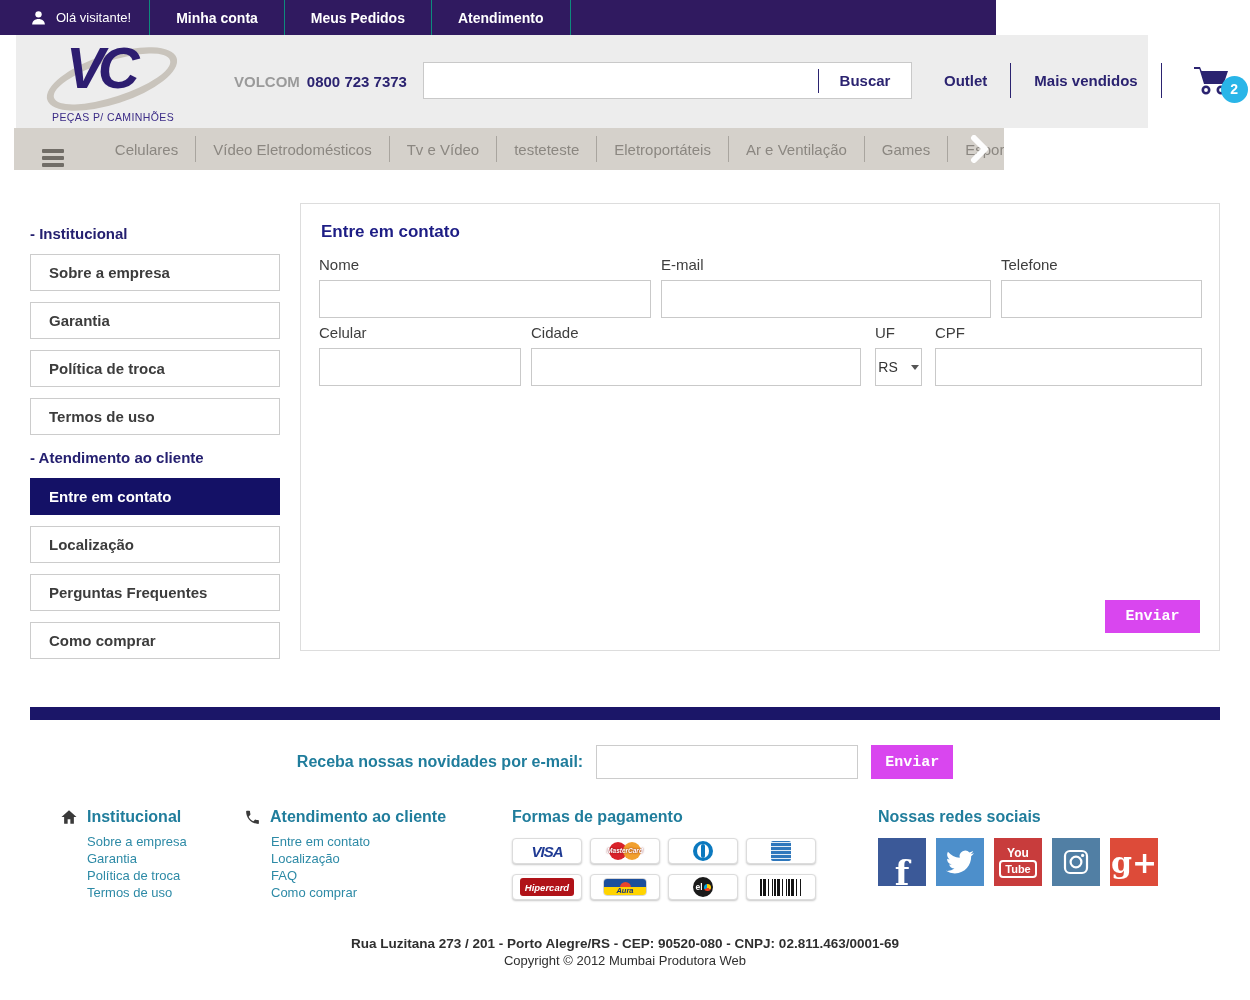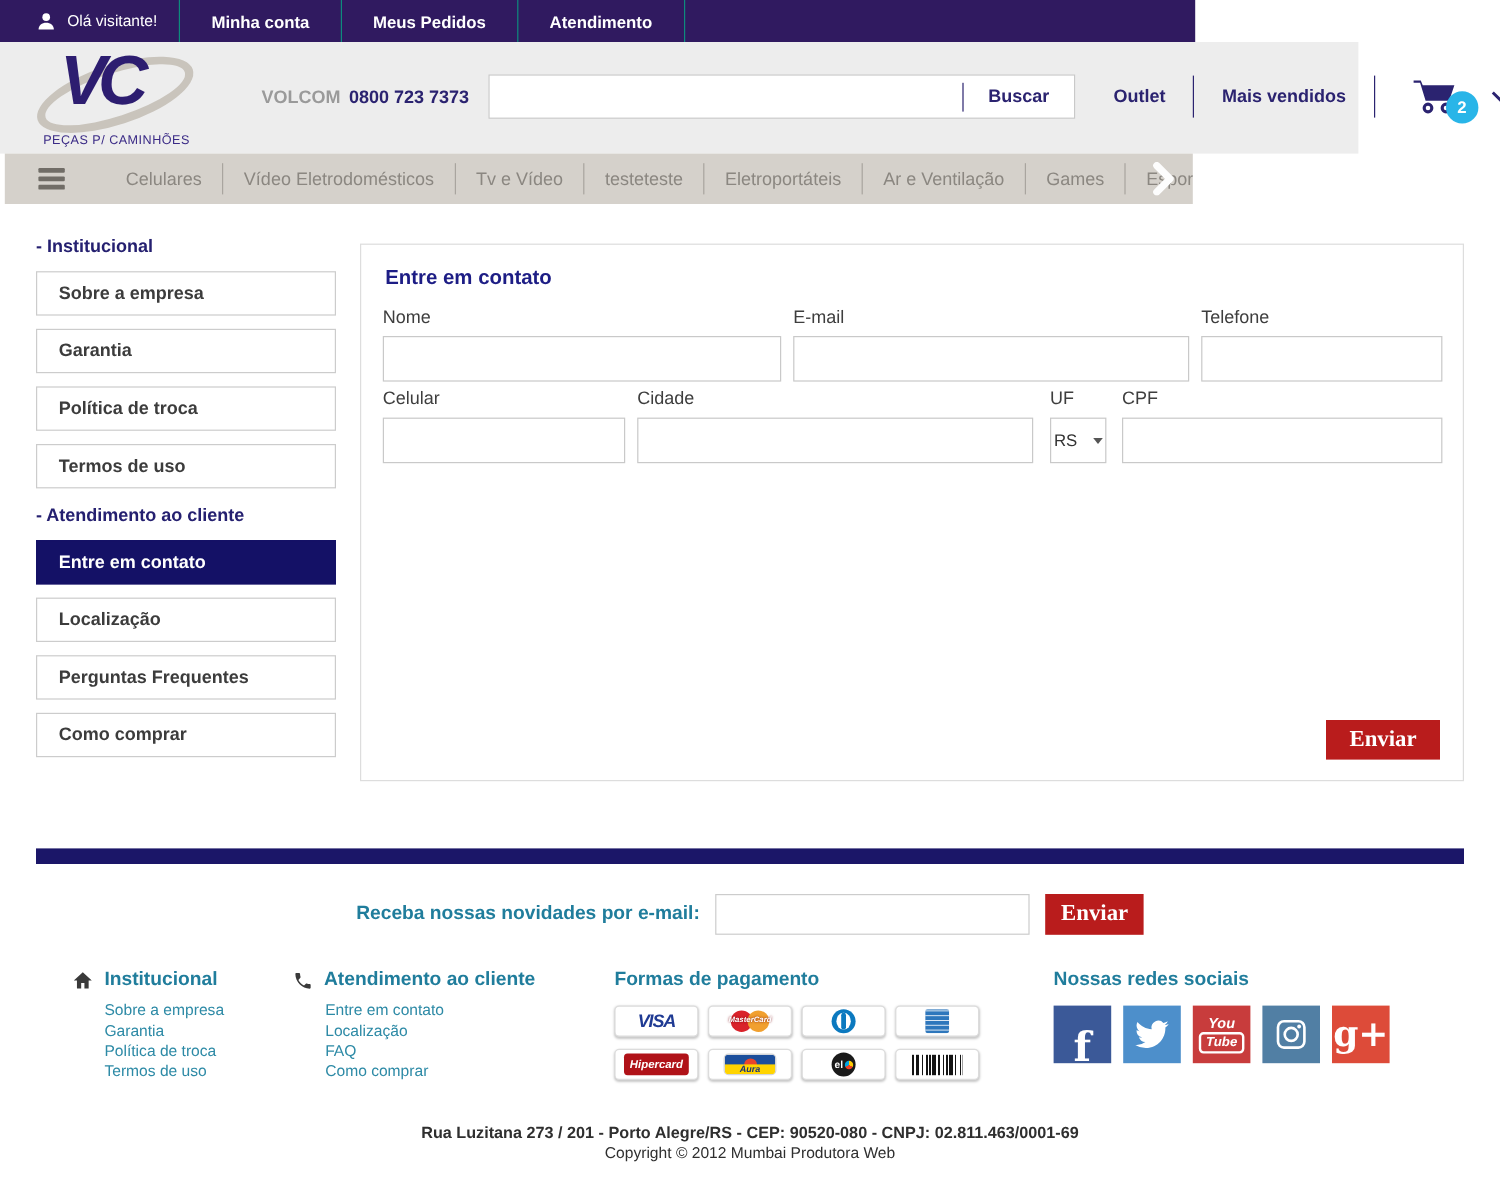--- a/index.html
+++ b/index.html
@@ -6,65 +6,65 @@
   html,body { width:1250px; height:1000px; background:#fff; font-family:"Liberation Sans", sans-serif; }
   #page { position:relative; width:1250px; height:1000px; overflow:hidden; background:#fff; }
 
   
   .topbar { position:absolute; left:0; top:0; width:996px; height:35px; background:#301a60; display:flex; align-items:stretch; color:#fff; }
   .greeting { display:flex; align-items:center; gap:9px; padding:0 18px 0 30px; font-size:13px; }
   .toptab { display:flex; align-items:center; padding:0 26px; font-size:14px; font-weight:bold; border-left:1px solid #0e8b7d; }
   .toptab.last { border-right:1px solid #0e8b7d; }
 
   
-  .header { position:absolute; left:0; top:35px; width:1132px; height:93px; background:#ededed; }
+  .header { position:absolute; left:16px; top:35px; width:1132px; height:93px; background:#ededed; }
   .logo { position:absolute; left:34px; top:3px; width:130px; height:86px; cursor:pointer; }
   .swoosh { position:absolute; left:-6px; top:16px; width:136px; height:50px; border:7px solid #c9c4bc; border-radius:50%; transform:rotate(-18deg); }
   .vc { position:absolute; left:16px; top:-4px; font-size:58px; font-weight:bold; font-style:italic; letter-spacing:-7px; color:#2d1d70; }
   .tagline { position:absolute; left:2px; bottom:1px; font-size:10.5px; font-weight:normal; color:#3a2a86; white-space:nowrap; letter-spacing:.4px; }
   .phone-block { position:absolute; left:218px; top:38px; font-size:15px; font-weight:bold; display:flex; gap:7px; }
   .phone-brand { color:#9a9a9a; }
   .phone-number { color:#2b2370; }
   .search { position:absolute; left:407px; top:27px; width:489px; height:37px; background:#fff; border:1px solid #c9c9c9; display:flex; align-items:center; }
   .search input { flex:1; height:100%; border:0; outline:none; padding:0 12px; font-size:14px; background:transparent; font-family:"Liberation Sans",sans-serif; }
   .search .sdiv { width:1px; height:24px; background:#2b2370; }
   .search button { width:92px; height:100%; border:0; background:transparent; color:#2b2370; font-weight:bold; font-size:15px; cursor:pointer; font-family:"Liberation Sans",sans-serif; }
   .header-right { position:absolute; left:905px; top:27px; height:37px; display:flex; align-items:center; }
   .hlink { font-size:15px; font-weight:bold; color:#2b2370; padding:0 23px; cursor:pointer; white-space:nowrap; }
   .vdiv { width:1px; height:35px; background:#2b2370; }
   .cart { position:relative; margin-left:30px; width:40px; height:34px; cursor:pointer; }
   .cart-badge { position:absolute; right:-16px; bottom:-5px; width:27px; height:27px; border-radius:50%; background:#29b5e8; color:#fff; font-size:14px; font-weight:bold; display:flex; align-items:center; justify-content:center; }
   .cart-caret { margin-left:26px; cursor:pointer; display:flex; align-items:center; }
 
   
-  .navbar { position:absolute; left:4px; top:128px; width:990px; height:42px; background:#d5d1cb; display:flex; align-items:center; }
+  .navbar { position:absolute; left:14px; top:128px; width:990px; height:42px; background:#d5d1cb; display:flex; align-items:flex-end; }
   .burger { margin-left:28px; width:27px; cursor:pointer; }
   .burger i { display:block; height:3.5px; background:#716d67; border-radius:1px; margin:3.5px 0; }
   .nav-items { display:flex; align-items:center; margin-left:34px; height:100%; width:1120px; overflow:hidden; }
   .nav-item { display:flex; align-items:center; height:26px; padding:0 17px; font-size:15px; color:#8b8781; white-space:nowrap; cursor:pointer; }
   .nav-item + .nav-item { border-left:1px solid #a9a59f; }
   .nav-arrow { position:absolute; right:14px; top:7px; cursor:pointer; }
 
   
   .sidebar { position:absolute; left:30px; top:197px; width:250px; }
-  .side-heading { font-size:15px; font-weight:bold; color:#252070; margin-bottom:12px; }
+  .side-heading { font-size:15px; font-weight:bold; color:#252070; margin-bottom:12px;margin-top:28px; }
   .side-heading.second { margin-top:14px; }
   .side-item { height:37px; margin-bottom:11px; background:#fff; border:1px solid #cccccc; display:flex; align-items:center; padding-left:18px; font-size:15px; font-weight:bold; color:#3c3c3c; cursor:pointer; }
   .side-item.active { background:#141166; border-color:#141166; color:#fff; }
 
   
   .panel { position:absolute; left:300px; top:203px; width:920px; height:448px; background:#fff; border:1px solid #dddddd; }
   .panel-title { position:absolute; left:20px; top:18px; font-size:17px; font-weight:bold; color:#1d1d85; }
   .fg { position:absolute; }
   .fg label { display:block; font-size:15px; color:#3e3e3e; margin-bottom:7px; }
   .txt { width:100%; height:38px; border:1px solid #c9c9c9; padding:0 10px; font-size:15px; outline:none; font-family:"Liberation Sans",sans-serif; }
   .fake-select { width:47px; height:38px; border:1px solid #c9c9c9; display:flex; align-items:center; justify-content:center; gap:13px; font-size:14px; color:#333; cursor:pointer; background:#fff; }
   .fake-select .tri { width:0; height:0; border-left:4px solid transparent; border-right:4px solid transparent; border-top:5px solid #555; }
   textarea.txtarea { width:100%; height:176px; border:1px solid #c9c9c9; resize:none; outline:none; font-size:15px; padding:8px 10px; font-family:"Liberation Sans",sans-serif; }
-  .btn-navy { background:#b91c1c; color:#fff; border:0; font-size:19px; font-weight:bold; cursor:pointer; font-family:Liberation Serif, serif; }
+  .btn-navy { background:#d946ef; color:#fff; border:0; font-size:15px; font-weight:bold; cursor:pointer; font-family:Liberation Mono, monospace; }
   .panel-submit { position:absolute; right:19px; top:396px; width:95px; height:33px; }
 
   
   .bar-divider { position:absolute; left:30px; top:707px; width:1190px; height:13px; background:#1b1668; }
   .newsletter { position:absolute; left:0; top:745px; width:1250px; height:34px; display:flex; align-items:center; justify-content:center; gap:13px; }
   .news-label { font-size:16px; font-weight:bold; color:#207d9c; }
   .news-input { width:262px; height:34px; border:1px solid #cccccc; padding:0 10px; font-size:14px; outline:none; font-family:"Liberation Sans",sans-serif; }
   .news-btn { width:82px; height:34px; }
 
   
@@ -92,21 +92,21 @@
   .aura .a-bot { position:absolute; left:0; bottom:0; width:100%; height:8px; background:#ffd400; color:#16337a; font-size:7.5px; font-weight:bold; font-style:italic; text-align:center; line-height:8px; }
   .elo { width:20px; height:20px; border-radius:50%; background:#1a1a1a; color:#fff; display:flex; align-items:center; justify-content:center; gap:1px; font-size:8.5px; font-weight:bold; }
   .elo .elo-o { width:7px; height:7px; border-radius:50%; background:conic-gradient(#ffcb05 0 120deg, #ef4123 120deg 240deg, #00a4e0 240deg 360deg); }
   .barcode { width:42px; height:17px; background:repeating-linear-gradient(90deg,#141414 0 2px,#fff 2px 3px,#141414 3px 6px,#fff 6px 8px,#141414 8px 9px,#fff 9px 12px,#141414 12px 13px,#fff 13px 14px); }
 
   .soc-row { margin-top:12px; display:flex; gap:10px; }
   .soc { width:48px; height:48px; display:flex; align-items:center; justify-content:center; cursor:pointer; color:#fff; }
   .soc-fb { background:#3b5998; font-family:"DejaVu Serif", serif; font-weight:bold; font-size:34px; align-items:flex-end; }
   .soc-fb span { display:block; margin-bottom:-7px; }
   .soc-tw { background:#4d8fcb; }
-  .soc-yt { background:#c83c3c; flex-direction:column;font-style:italic; }
+  .soc-yt { background:#c83c3c; flex-direction:column; }
   .yt-you { font-size:12px; font-weight:bold; line-height:13px; }
   .yt-tube { font-size:11px; font-weight:bold; border:2px solid #fff; border-radius:4px; padding:0 4px; line-height:14px; }
   .soc-ig { background:#517fa4; }
   .soc-gp { background:#dd4b39; font-family:"DejaVu Serif", serif; font-weight:bold; font-size:30px; }
 
   .address { position:absolute; left:0; top:936px; width:1250px; text-align:center; font-size:13.5px; font-weight:bold; color:#2f2f2f; }
   .copyright { position:absolute; left:0; top:953px; width:1250px; text-align:center; font-size:13px; color:#2f2f2f; }
 </style>
 </head>
 <body>

